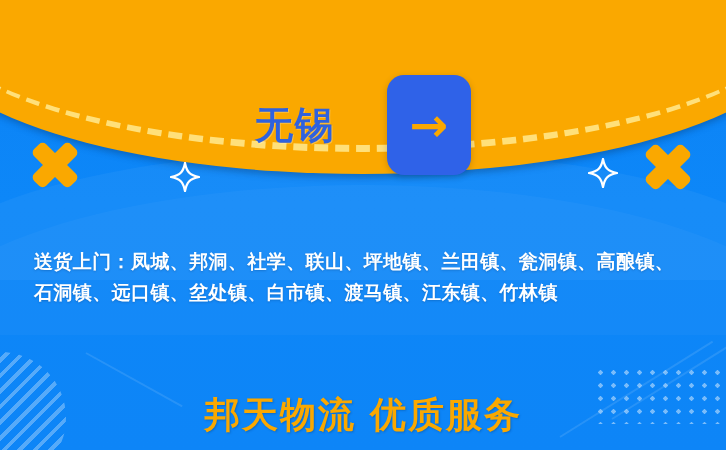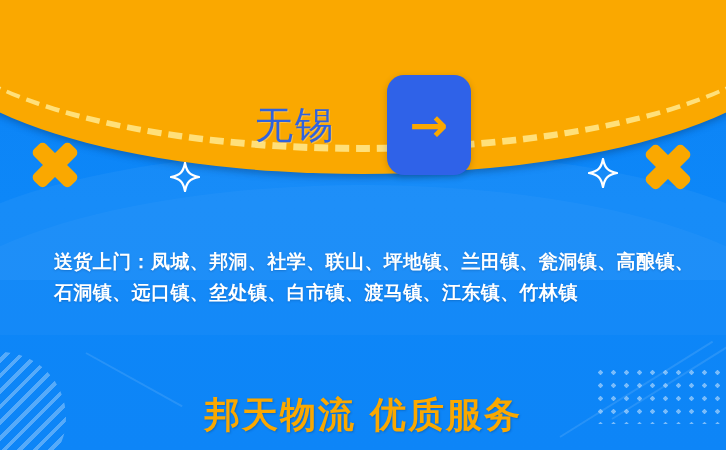--- a/index.html
+++ b/index.html
@@ -67,21 +67,21 @@
     top:75px;
     left:0; width:100%;
     display:flex;
     align-items:center;
     justify-content:center;
     gap:52px;
     z-index:8;
   }
   .city {
     font-size:38px;
-    font-weight:normal;
+    font-weight:bold;
     color:#2F62DE;
     letter-spacing:2px;
     font-family:"DejaVu Serif","Liberation Serif",serif;
     text-shadow:1px 1px 0 rgba(255,255,255,0.25);
     white-space:nowrap;
   }
   .arrow-box {
     width:84px; height:100px;
     background:#2F62E8;
     border-radius:17px;
@@ -160,21 +160,21 @@
     z-index:3;
   }
   .streak.s1 { left:86px;  top:352px; width:110px; height:2px; transform:rotate(29deg); }
   .streak.s2 { left:560px; top:436px; width:180px; height:2px; transform:rotate(-32deg); }
   .streak.s3 { left:612px; top:418px; width:150px; height:2px; transform:rotate(-32deg); }
 
   
   .delivery {
     position:absolute;
     top:246px;
-    left:54px;
+    left:34px;
     width:656px;
     z-index:9;
     color:#FFFFFF;
     font-size:19px;
     font-weight:bold;
     line-height:1.62;
     letter-spacing:0.4px;
     font-family:"DejaVu Serif","Liberation Serif",serif;
     text-shadow:0 1px 2px rgba(0,40,90,0.25);
   }

